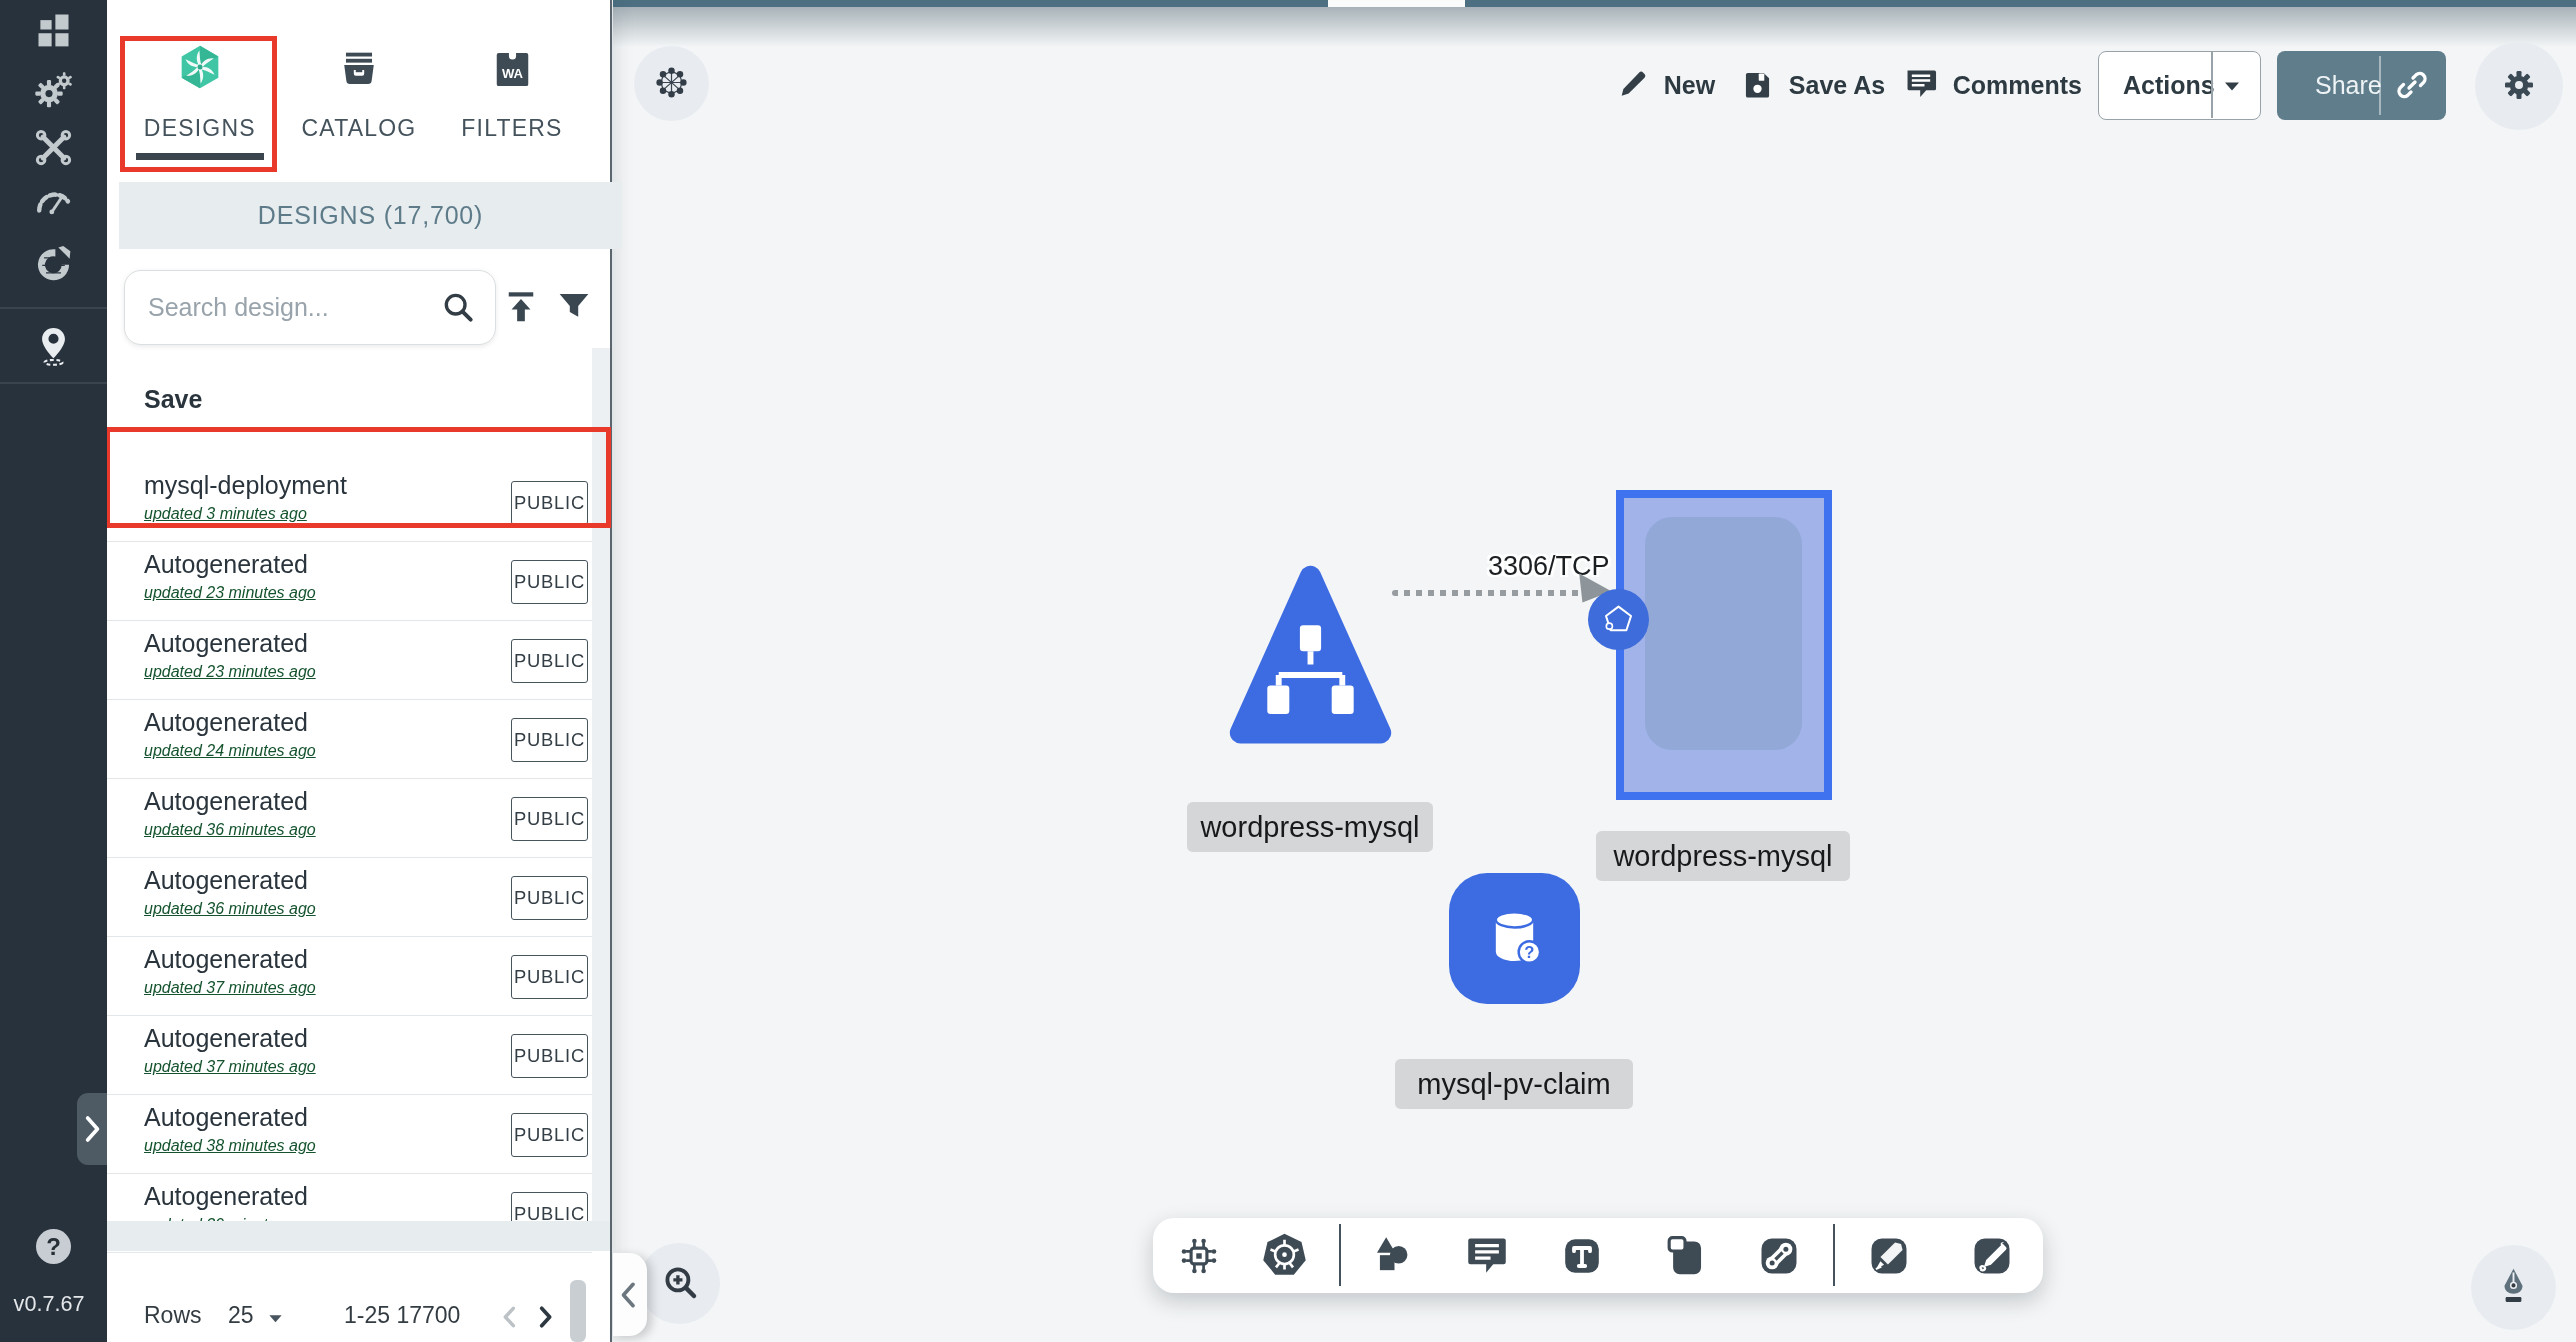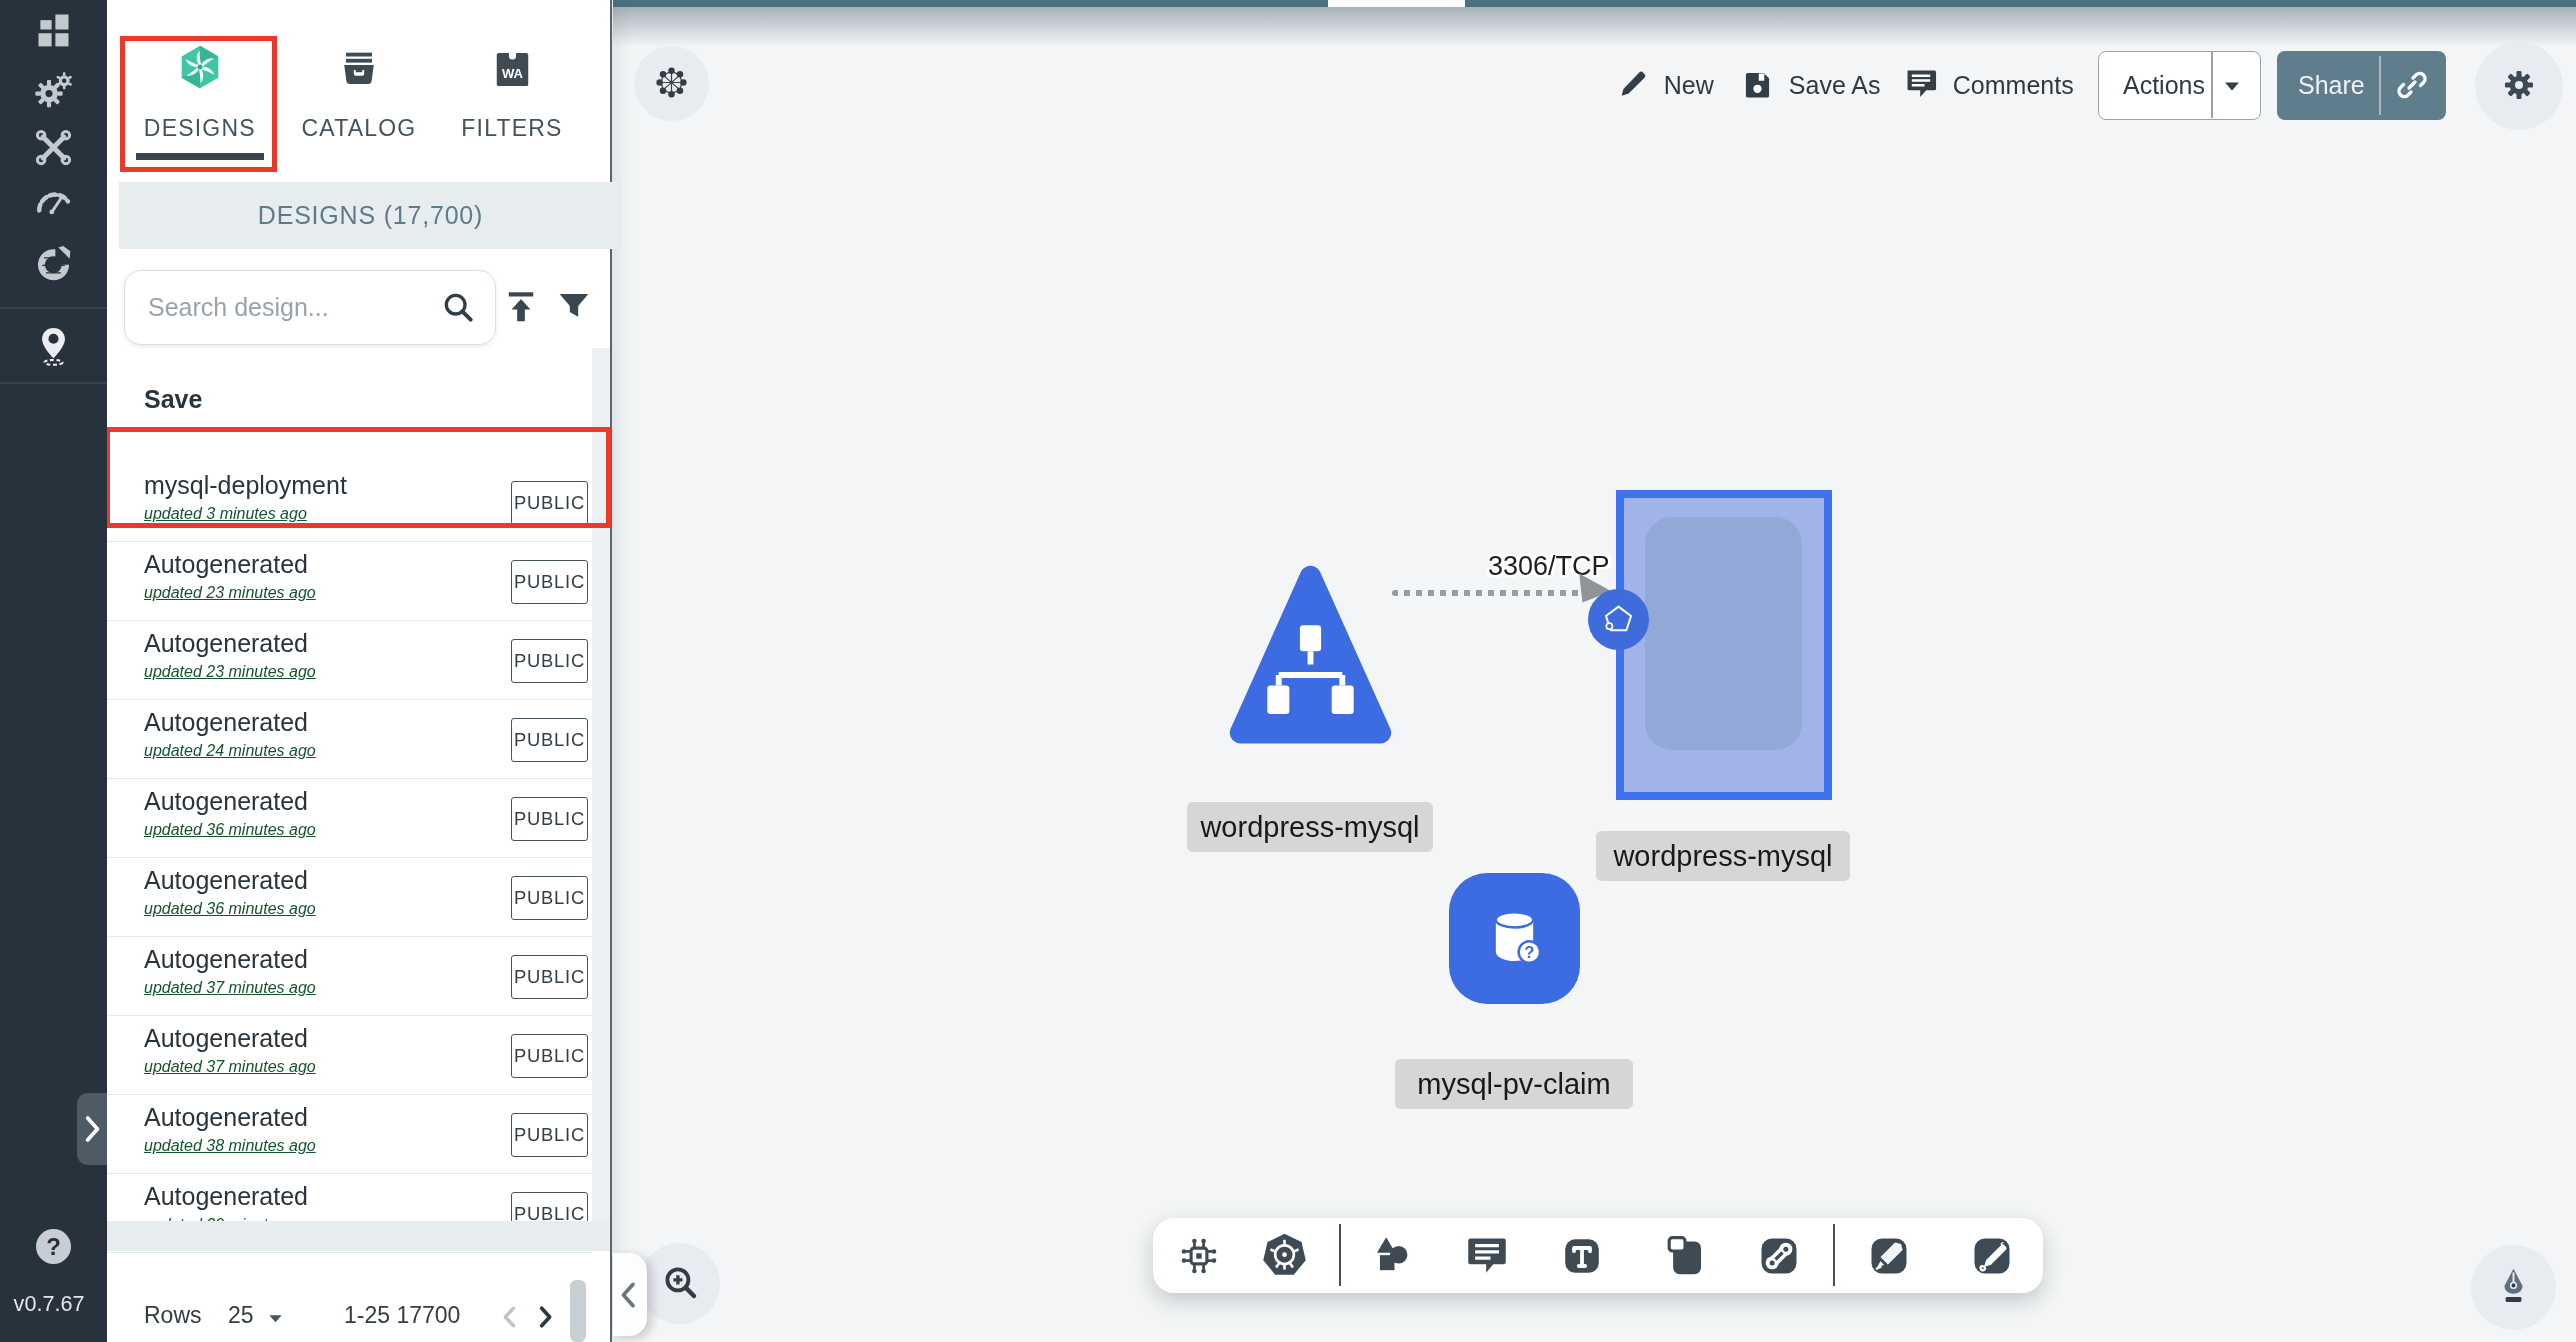--- a/index.html
+++ b/index.html
@@ -32,21 +32,21 @@
   .annotation{position:absolute;border:5.6px solid #e8392b;box-sizing:border-box;z-index:60;pointer-events:none;}
   .pag-text{font-size:23px;color:#333c42;}
   
   .node-chip{position:absolute;background:#d5d6d7;border-radius:5.6px;display:flex;align-items:center;justify-content:center;
              font-size:29px;color:#17191b;}
   .circle-btn{position:absolute;border-radius:50%;background:#e8ecf1;display:flex;align-items:center;justify-content:center;}
   #bottom-toolbar{position:absolute;left:1153px;top:1218px;width:890px;height:75px;background:#fff;border-radius:21px;
                   box-shadow:0 8px 21px rgba(30,40,50,.22);z-index:25;}
   .tool{position:absolute;top:12px;width:51px;height:51px;display:flex;align-items:center;justify-content:center;}
   .tool-div{position:absolute;top:6.4px;width:1.6px;height:62px;background:#46525b;}
-  .tb-label{font-size:25px;color:#2e3a42;}
+  .tb-label{font-size:25px;color:#2e3a42;font-weight:bold;}
   .edge-dots{position:absolute;left:1392px;top:590px;width:198px;height:6.4px;border-radius:3.2px;
              background:repeating-linear-gradient(90deg,#979ca0 0 6.4px,transparent 6.4px 12px);}
   #edge-label{position:absolute;left:1488px;top:551px;font-size:27px;color:#1c1f22;
       text-shadow:-2.4px -2.4px 0 #fff,2.4px -2.4px 0 #fff,-2.4px 2.4px 0 #fff,2.4px 2.4px 0 #fff,0 0 9.6px #fff;}
 </style>
 </head>
 <body>
 
 <div id="root">
 
@@ -107,21 +107,21 @@
     <span class="tb-label abs" style="left:24px;top:19px;">Actions</span>
     <div class="abs" style="left:112px;top:0;width:1.6px;height:66px;background:#97a2a9;"></div>
     <span class="abs" style="left:121px;top:24px;">
       <svg width="24" height="21" viewBox="0 0 24 20">
           <path d="M5 6 l7 8 7-8 Z" fill="#333e47"></path>
         </svg>
     </span>
   </div>
 
   <div class="abs" style="left:2277px;top:51px;width:169px;height:69px;background:#5f7d8b;border-radius:8px;">
-    <span class="abs" style="left:21px;top:20px;font-size:25px;color:#eef3f5;">Share</span>
+    <span class="abs" style="left:38px;top:20px;font-size:25px;color:#eef3f5;">Share</span>
     <div class="abs" style="left:102px;top:4.8px;width:1.6px;height:59px;background:rgba(255,255,255,.45);"></div>
     <span class="abs" style="left:115px;top:14.4px;">
       <svg width="40" height="40" viewBox="0 0 24 24" fill="none" stroke="#fff" stroke-width="2" stroke-linecap="round">
         <path d="M10.2 13.8 l3.6-3.6"></path>
         <path d="M12.6 7.8 l2-2 a3.2 3.2 0 0 1 4.5 4.5 l-2 2"></path>
         <path d="M11.4 16.2 l-2 2 a3.2 3.2 0 0 1 -4.5-4.5 l2-2"></path>
       </svg>
     </span>
   </div>
 

